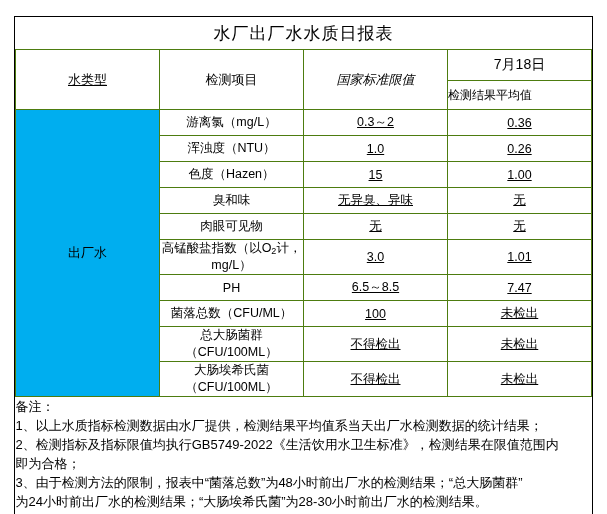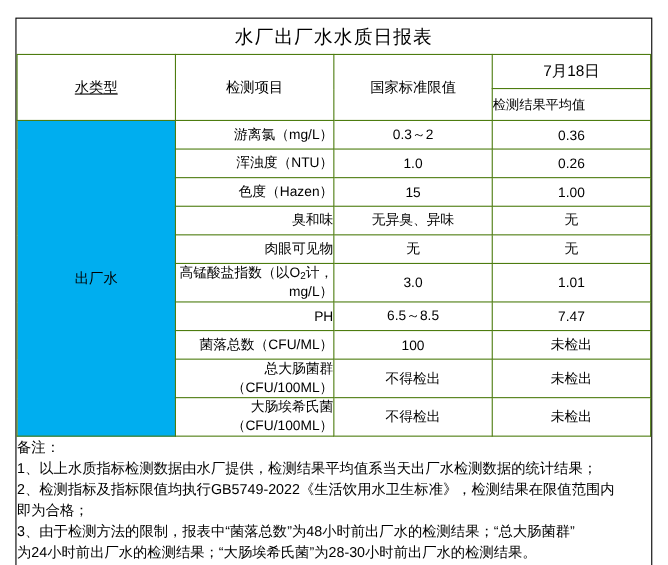--- a/index.html
+++ b/index.html
@@ -54,48 +54,50 @@
   }
   .hdr-type {
     width: 98px;
     text-decoration: underline;
   }
   .hdr-item {
     width: 215px;
   }
   .hdr-std {
     width: 126px;
+    font-style: italic;
   }
   .hdr-date {
     width: 150px;
     font-size: 14px;
     font-weight: bold;
   }
   .hdr-sub {
     text-align: left;
     height: 28px;
     font-size: 12px;
   }
   .type-cell {
     background: #00AEEF;
     text-align: center;
     font-size: 13px;
     vertical-align: middle;
     font-family: Liberation Mono, monospace;
   }
   .item-cell {
-    text-align: right;
+    text-align: center;
     padding-left: 8px;
     height: 25px;
     font-size: 12.5px;
   }
   .val-cell {
     text-align: center;
     height: 25px;
     font-size: 12.5px;
+    text-decoration: underline;
   }
   .note-cell {
     height: 128px;
     vertical-align: top;
     padding: 8px 10px 6px 10px;
     border-left: none !important;
     border-right: none !important;
     border-bottom: none !important;
   }
   .note-line {

